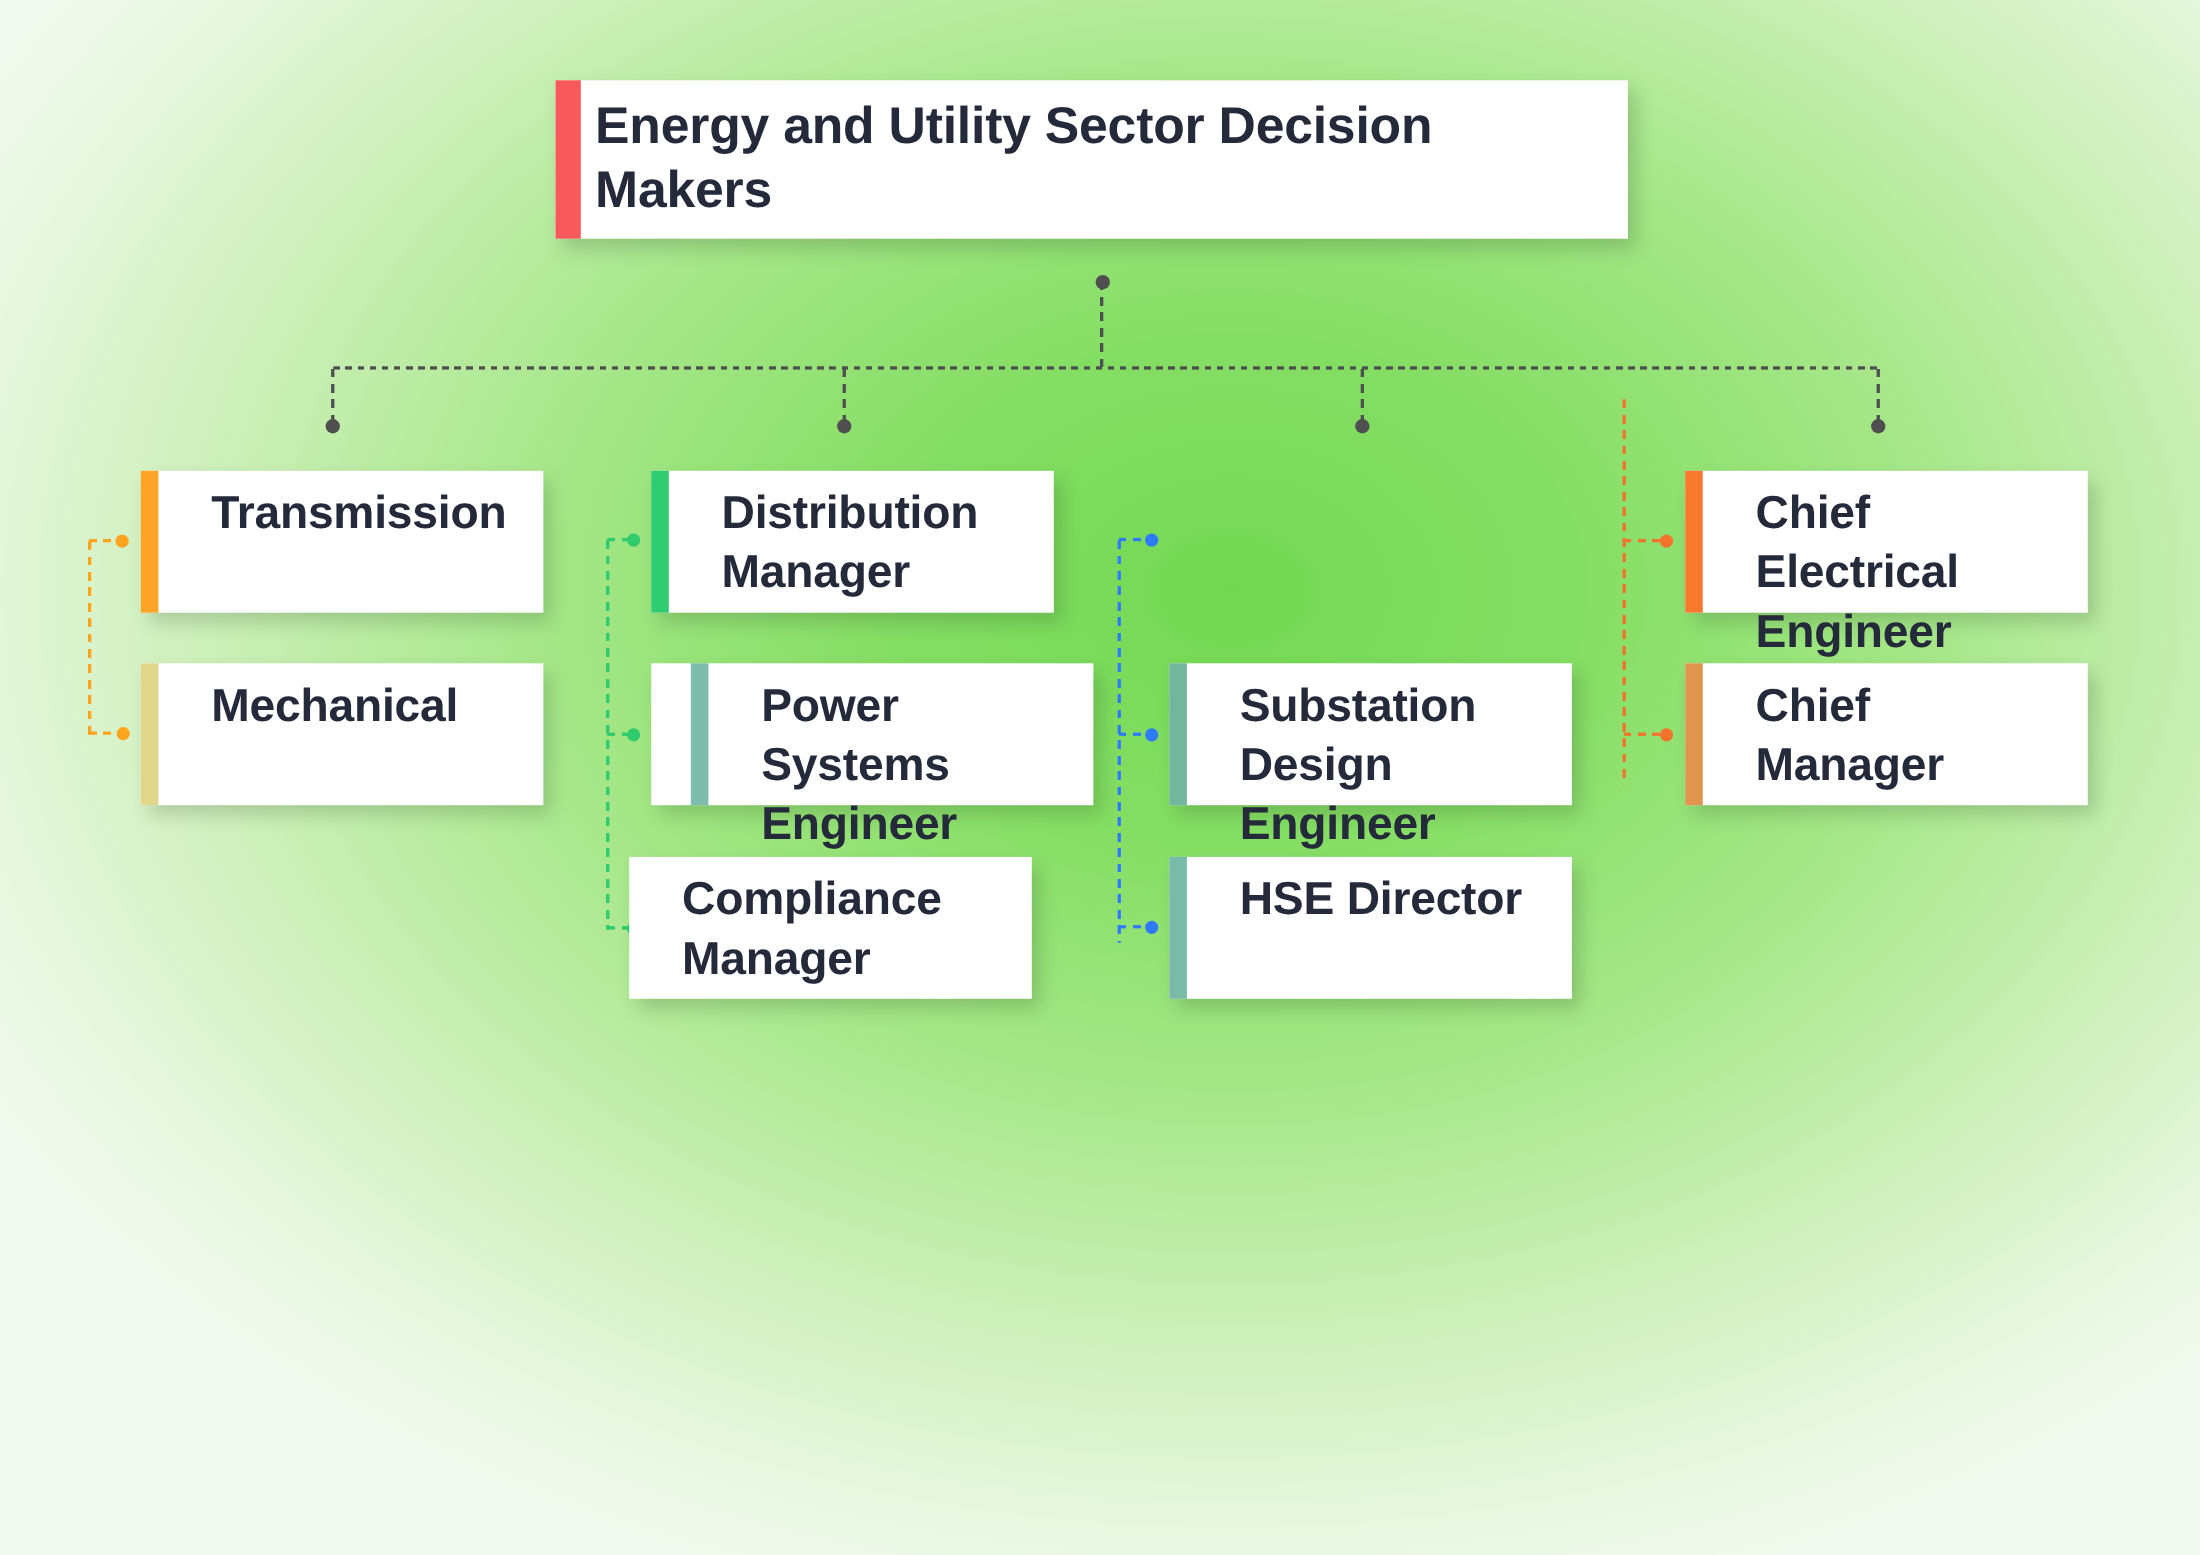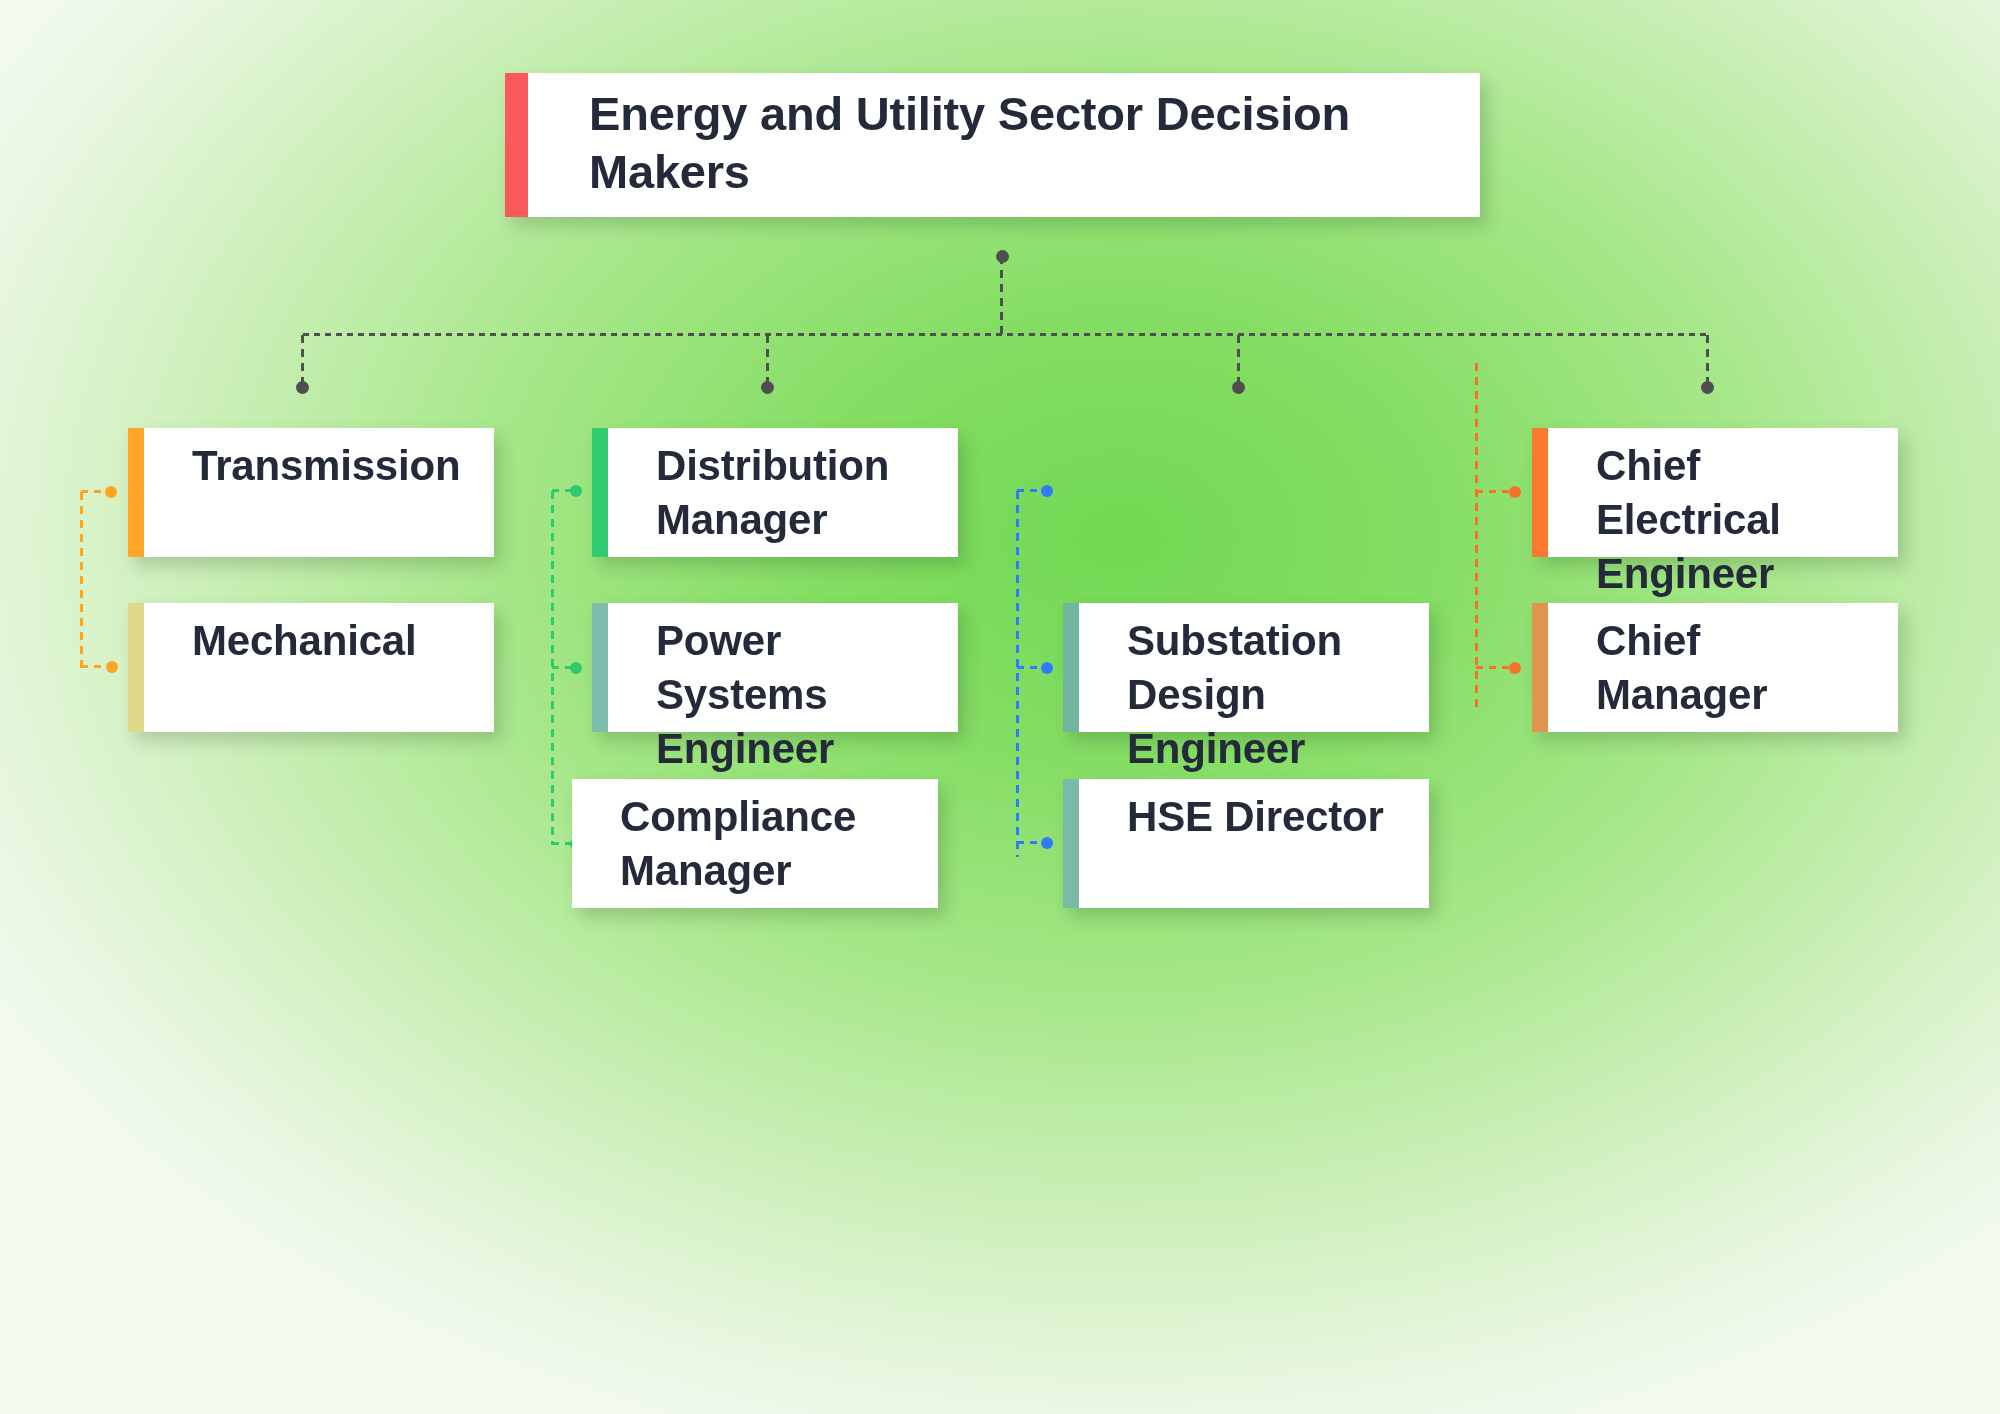--- a/index.html
+++ b/index.html
@@ -21,21 +21,21 @@
     font-size:42px;line-height:54px;font-weight:700;color:#242a3a;
     padding:11px 4px 0 12px;white-space:pre-wrap;letter-spacing:-0.2px;margin-left:36px;
   }
   .title-card{
     position:absolute;left:505px;top:73px;width:975px;height:144px;
     background:#ffffff;display:flex;box-shadow:7px 9px 16px rgba(40,70,35,.22);
   }
   .title-card .bar{width:23px;flex:none;}
   .title-card .label{
     font-size:47px;line-height:58px;font-weight:700;color:#242a3a;
-    padding:12px 20px 0 13px;white-space:pre-wrap;letter-spacing:-0.2px;margin-left:48px;
+    padding:12px 20px 0 13px;white-space:pre-wrap;letter-spacing:-0.2px;
   }
   
   .line-h{position:absolute;height:3px;
     background:repeating-linear-gradient(to right,var(--c) 0 7px,transparent 7px 13px);}
   .line-h.dense{
     background:repeating-linear-gradient(to right,var(--c) 0 6px,transparent 6px 11px);}
   .line-v{position:absolute;width:3px;
     background:repeating-linear-gradient(to bottom,var(--c) 0 8px,transparent 8px 14px);}
   .dot{position:absolute;width:12px;height:12px;border-radius:50%;background:var(--c);}
   .dot.big{width:13px;height:13px;}
@@ -108,21 +108,21 @@
   <div class="card" style="left:128px;top:603px;">
     <div class="bar" style="background: rgb(225, 215, 139);"></div>
     <div class="label">Mechanical</div>
   </div>
 
   <div class="card" style="left:592px;top:428px;">
     <div class="bar" style="background: rgb(47, 204, 113);"></div>
     <div class="label">Distribution
 Manager</div>
   </div>
-  <div class="card" style="left:592px;top:603px;">
+  <div class="card" style="left:592px;top:603px;padding-left:36px;">
     <div class="bar" style="background: rgb(126, 188, 172);"></div>
     <div class="label">Power Systems
 Engineer</div>
   </div>
   <div class="card" style="left:572px;top:779px;flex-direction:column;">
     <div class="bar" style="background: rgb(127, 222, 146);"></div>
     <div class="label">Compliance
 Manager</div>
   </div>
 

